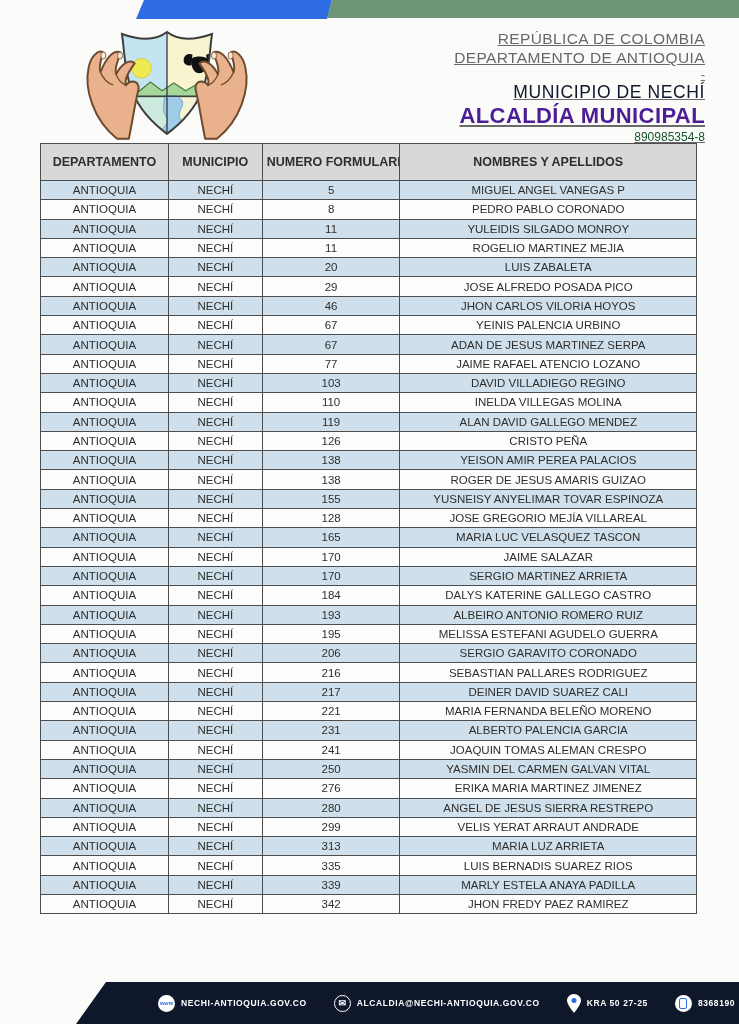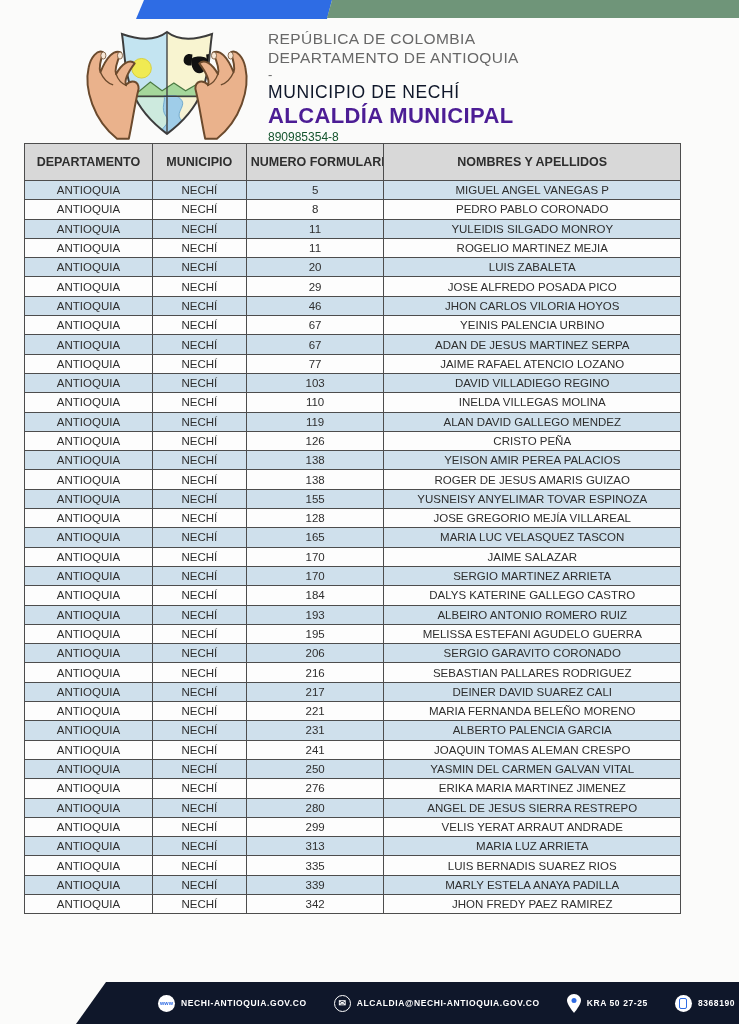--- a/index.html
+++ b/index.html
@@ -20,32 +20,32 @@
   }
   .topbar-green {
     position:absolute; top:0; left:0; width:739px; height:18px;
     background:#6f9579;
     clip-path:polygon(332px 0, 739px 0, 739px 18px, 327px 18px);
   }
 
   
   .logo-wrap { position:absolute; left:74px; top:22px; width:186px; height:118px; }
   .header-text {
-    position:absolute; left:268px; top:30px; width:430px;
-    text-align:left; color:#6a6a6a; line-height:1.22;
+    position:absolute; left:275px; top:30px; width:430px;
+    text-align:right; color:#6a6a6a; line-height:1.22;text-decoration:underline;
   }
   .ht-line1, .ht-line2 { font-size:15.5px; letter-spacing:0.4px; color:#686868; }
   .ht-dash { font-size:13px; color:#6a6a6a; line-height:1.0; }
   .ht-line3 { font-size:17.5px; letter-spacing:0.6px; color:#0f172a; margin-top:1px; }
   .ht-line4 { font-size:22px; letter-spacing:0.4px; font-weight:bold; color:#4c1d95; }
   .ht-nit   { font-size:12px; color:#14532d; }
 
   
   .doc-table {
-    position:absolute; left:24px; top:143px; width:657px;
+    position:absolute; left:40px; top:143px; width:657px;
     border-collapse:collapse; table-layout:fixed;
   }
   .doc-table th, .doc-table td {
     border:1px solid #4d4d4d;
     text-align:center; vertical-align:middle;
     color:#2e2e2e;
     overflow:hidden; white-space:nowrap;
   }
   .doc-table th {
     background:#d8d8d8; font-size:12.5px; font-weight:bold;

